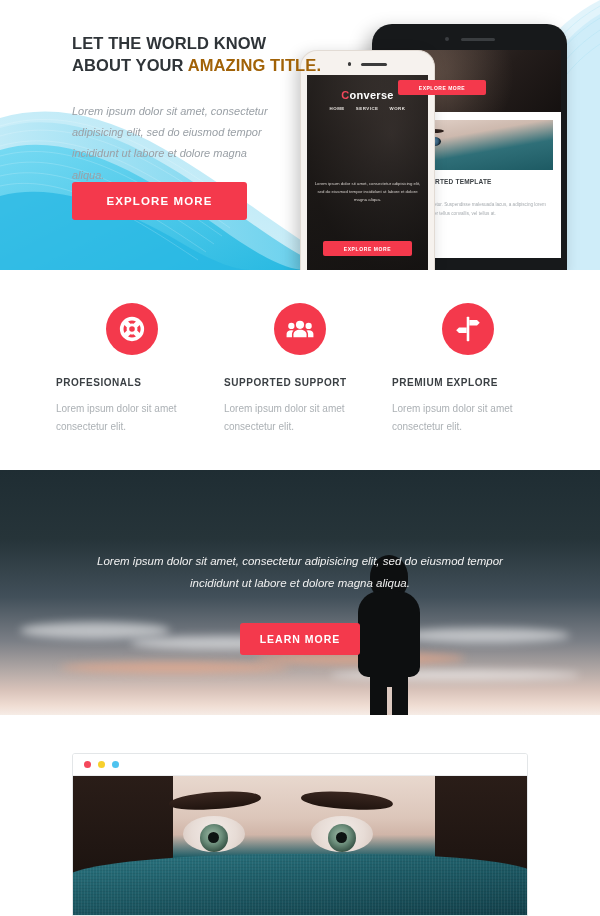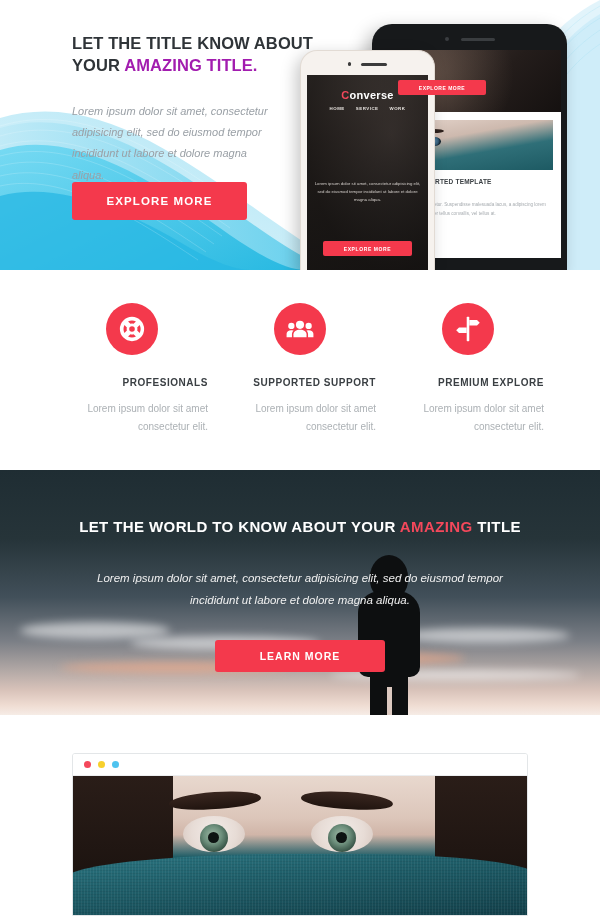--- a/index.html
+++ b/index.html
@@ -28,21 +28,21 @@
     width:250px;
     z-index:5;
   }
   .hero-title {
     font-size:16.5px;
     font-weight:bold;
     line-height:1.35;
     color:#2f3438;
     letter-spacing:0.1px;
   }
-  .hero-title .accent { color:#a21caf; }
+  .hero-title .accent { color:#a16207; }
   .hero-sub {
     margin-top:24px;
     font-size:11px;
     font-style:italic;
     line-height:1.95;
     color:#9aa0a6;
     width:200px;
   }
   .hero-btn {
     position:absolute;
@@ -207,21 +207,21 @@
 
   
   .features {
     width:600px; height:200px;
     background:#fff;
     display:flex;
     padding:33px 48px 0 48px;
   }
   .feat {
     flex:1;
-    text-align:right;
+    text-align:left;
     padding:0 8px;
   }
   .feat-icon {
     width:52px; height:52px;
     margin:0 auto;
     border-radius:50%;
     background:#f4394c;
     display:flex; align-items:center; justify-content:center;
   }
   .feat-icon svg { width:28px; height:28px; fill:#fff; }
@@ -312,21 +312,21 @@
   .banner-sub {
     margin:32px auto 0 auto;
     width:430px;
     font-size:11.5px;
     font-style:italic;
     line-height:1.95;
     color:#f0f0f0;
   }
   .banner-btn {
     margin-top:28px;
-    width:170px; height:32px;
+    width:120px; height:32px;
     background:#f4394c;
     border:none; border-radius:3px;
     color:#fff;
     font-size:10.5px; font-weight:bold; letter-spacing:1px;
     cursor:pointer;
   }
 
   
   .browser-wrap {
     width:600px; height:201px;
@@ -438,21 +438,21 @@
     <path d="M600,14 C552,42 524,98 519,162 C516,212 524,250 534,270 L600,270 Z" fill="#c8ebf8" opacity=".75"></path>
     <g stroke="#8fd9f0" stroke-width=".45" opacity=".5" fill="none">
       <path d="M600,6 C546,36 516,94 511,160"></path>
       <path d="M600,18 C550,48 522,102 517,164"></path>
       <path d="M600,30 C554,60 528,110 523,168"></path>
       <path d="M600,44 C558,72 534,118 529,172"></path>
     </g>
   </svg>
 
   <div class="hero-content">
-    <h1 class="hero-title"><span>LET THE TITLE KNOW ABOUT YOUR </span><span class="accent">AMAZING TITLE.</span></h1>
+    <h1 class="hero-title"><span>LET THE WORLD KNOW ABOUT YOUR </span><span class="accent">AMAZING TITLE.</span></h1>
     <p class="hero-sub">Lorem ipsum dolor sit amet, consectetur adipisicing elit, sed do eiusmod tempor incididunt ut labore et dolore magna aliqua.</p>
   </div>
 
   <button class="hero-btn">EXPLORE MORE</button>
 
   <div class="devices">
 
     <div class="tablet">
       <div class="tablet-notch">
         <span class="cam"></span>
@@ -550,21 +550,20 @@
     <span class="cloud" style="left:330px; top:200px; width:250px; height:10px;"></span>
     <div class="figure">
       <span class="fig-hood"></span>
       <span class="fig-body"></span>
       <span class="fig-legs"></span>
       <span class="fig-gap"></span>
     </div>
   </div>
 
   <div class="banner-content">
-    <h2 class="banner-title"><span>LET THE WORLD TO KNOW ABOUT YOUR </span><span class="accent">AMAZING</span><span> TITLE</span></h2>
     <p class="banner-sub">Lorem ipsum dolor sit amet, consectetur adipisicing elit, sed do eiusmod tempor incididunt ut labore et dolore magna aliqua.</p>
     <button class="banner-btn">LEARN MORE</button>
   </div>
 </section>
 
 <section class="browser-wrap">
   <div class="browser">
     <div class="browser-bar">
       <span class="dot red"></span>
       <span class="dot yellow"></span>

